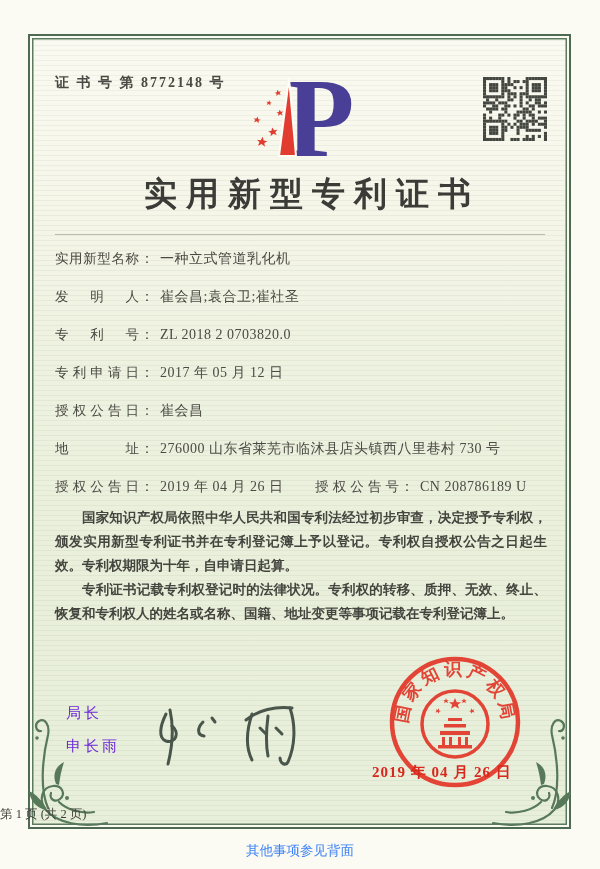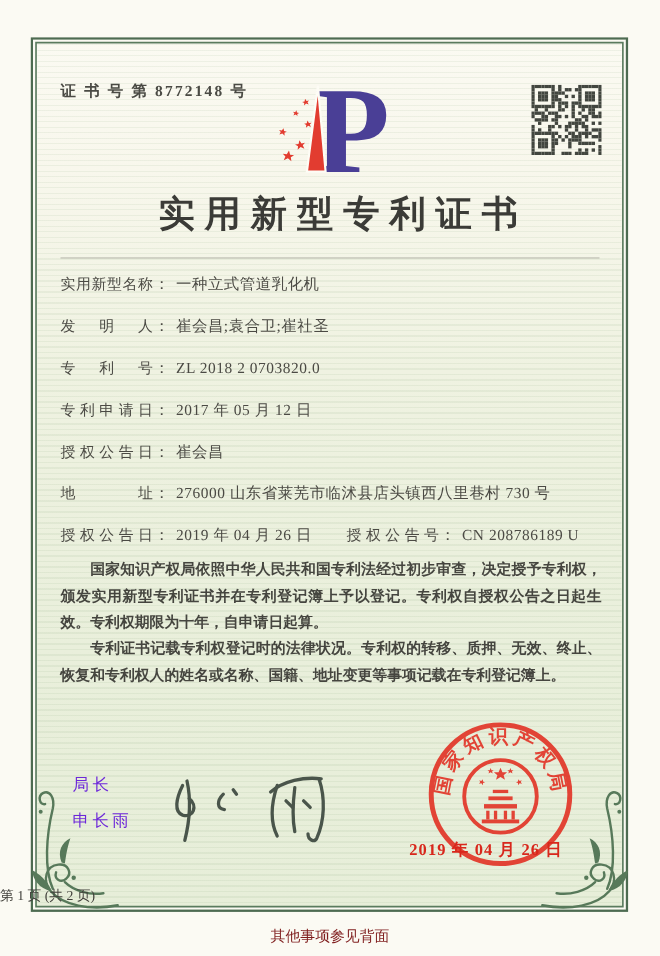--- a/index.html
+++ b/index.html
@@ -22,21 +22,21 @@
   .flabel{display:inline-block;width:84px;font-size:13.5px;text-align:justify;text-align-last:justify;vertical-align:bottom;}
   .fcolon{display:inline-block;margin:0 6px 0 1px;}
   .fvalue{font-size:14px;letter-spacing:0.5px;}
   .pair2{position:absolute;left:260px;top:0;}
   .paras{left:55px;top:506px;width:492px;font-size:13.5px;line-height:1.78;
          text-align:justify;color:#45453f;}
   .paras p{margin:0;text-indent:2em;font-weight:bold;}
   .sig-label{left:66px;font-size:15px;letter-spacing:3px;color:#6d28d9;}
   .seal-date{left:372px;top:763px;font-size:15px;font-weight:bold;color:#d8271c;letter-spacing:1px;z-index:5;}
   .page-ind{left:0;right:0;top:806px;text-align:left;font-size:12.5px;color:#403f3a;}
-  .back-note{left:0;right:0;top:842px;text-align:center;font-size:13.5px;color:#7f1d1d;}
+  .back-note{left:0;right:0;top:842px;text-align:center;font-size:13.5px;color:#3b82f6;}
   .orn{z-index:2;}
   .orn-r{transform:scaleX(-1);}
   svg{display:block;}
 </style>
 </head>
 <body>
 
 <div class="page">
 
   <div class="frame">

